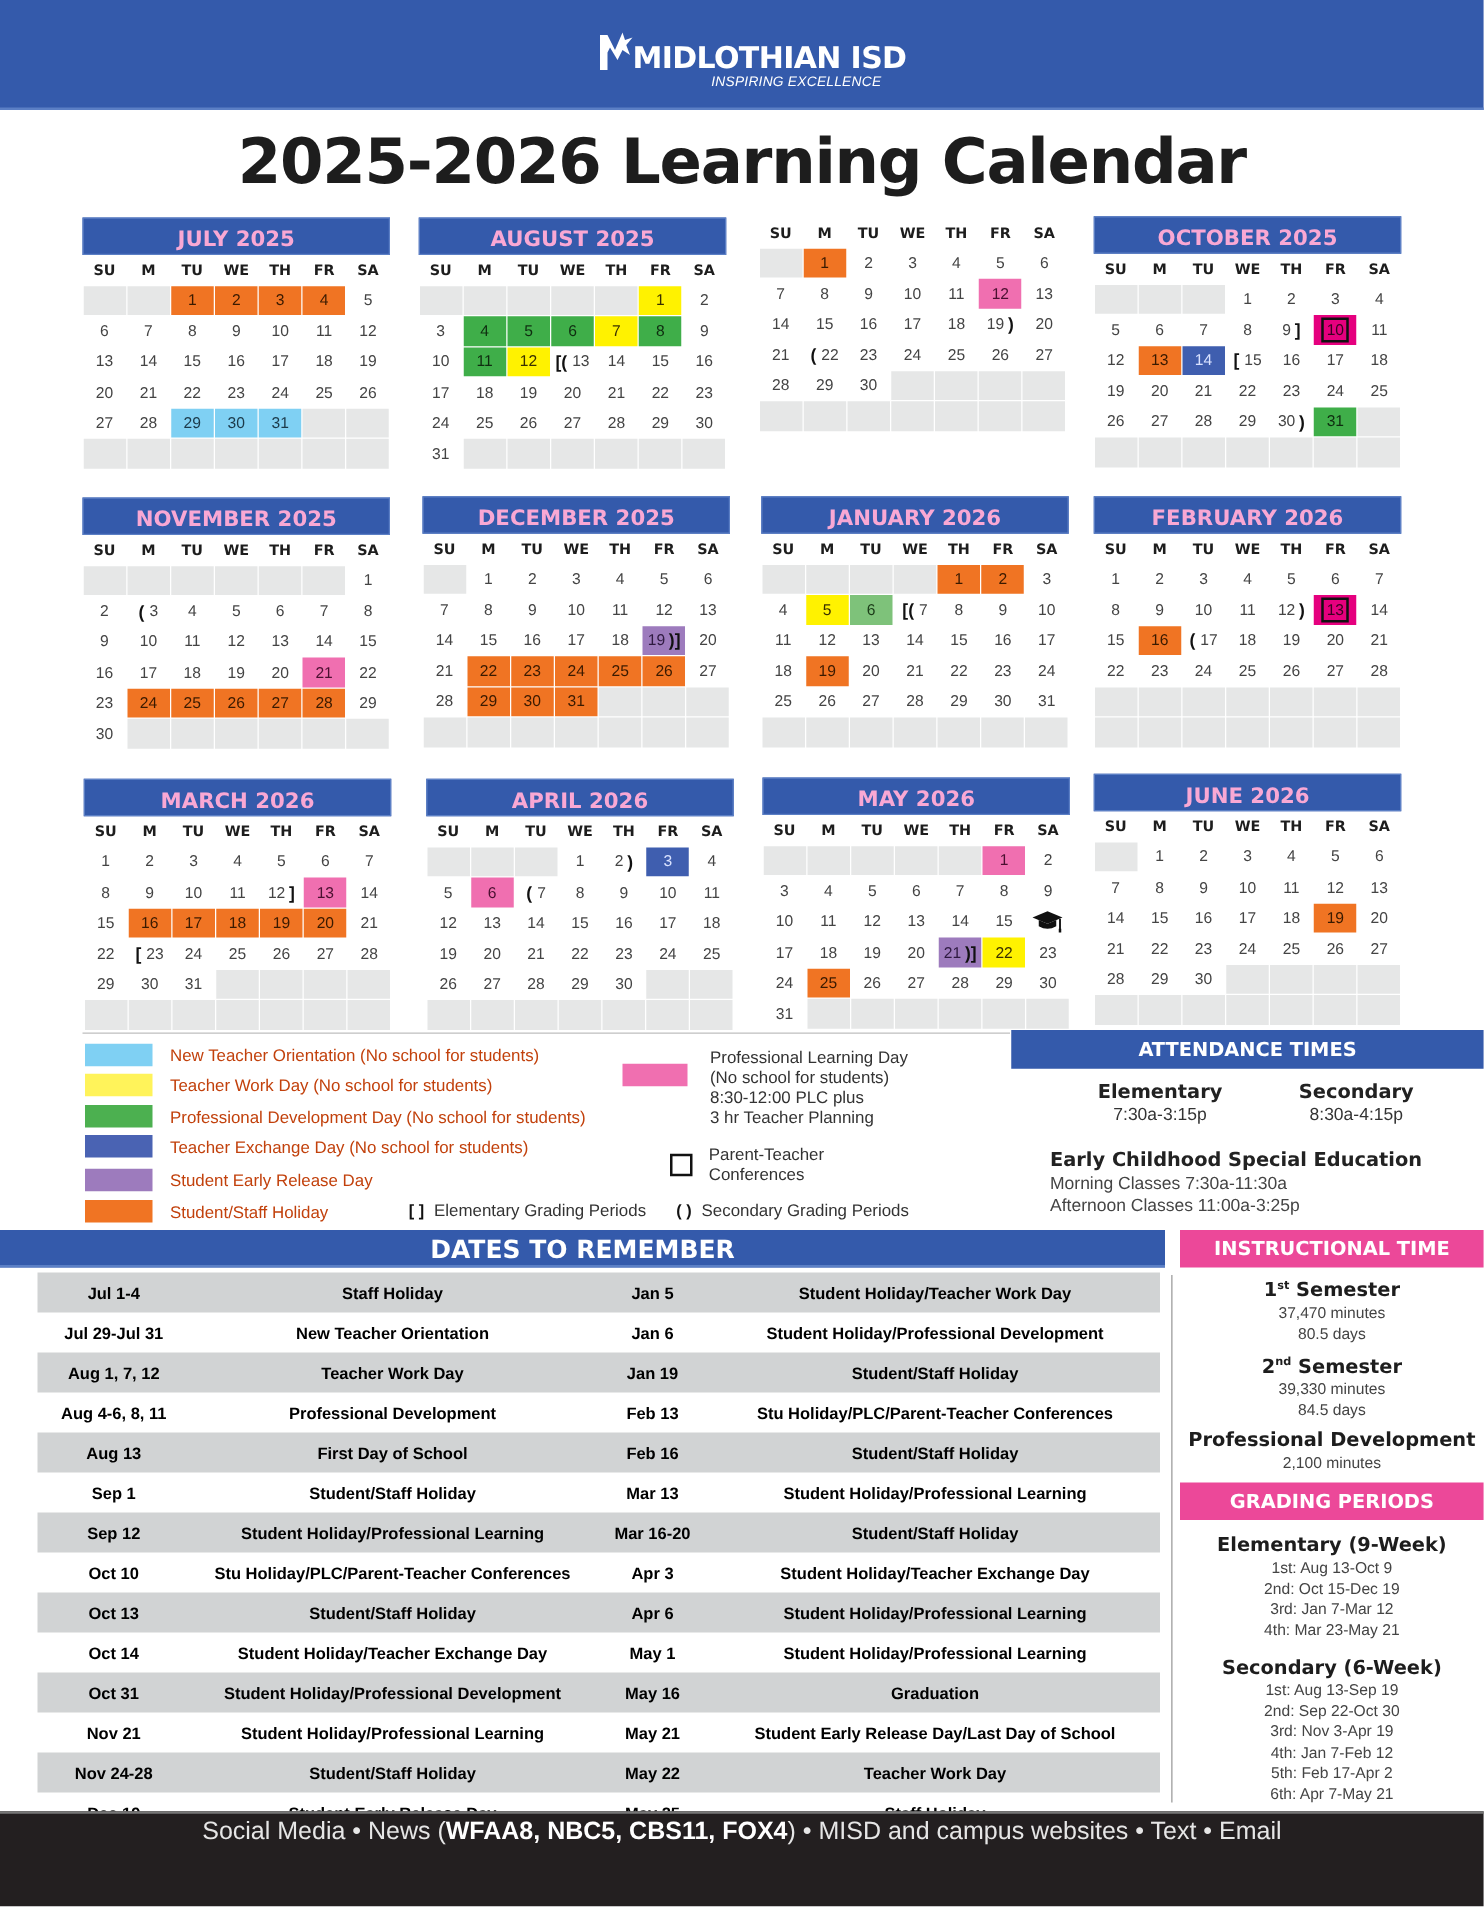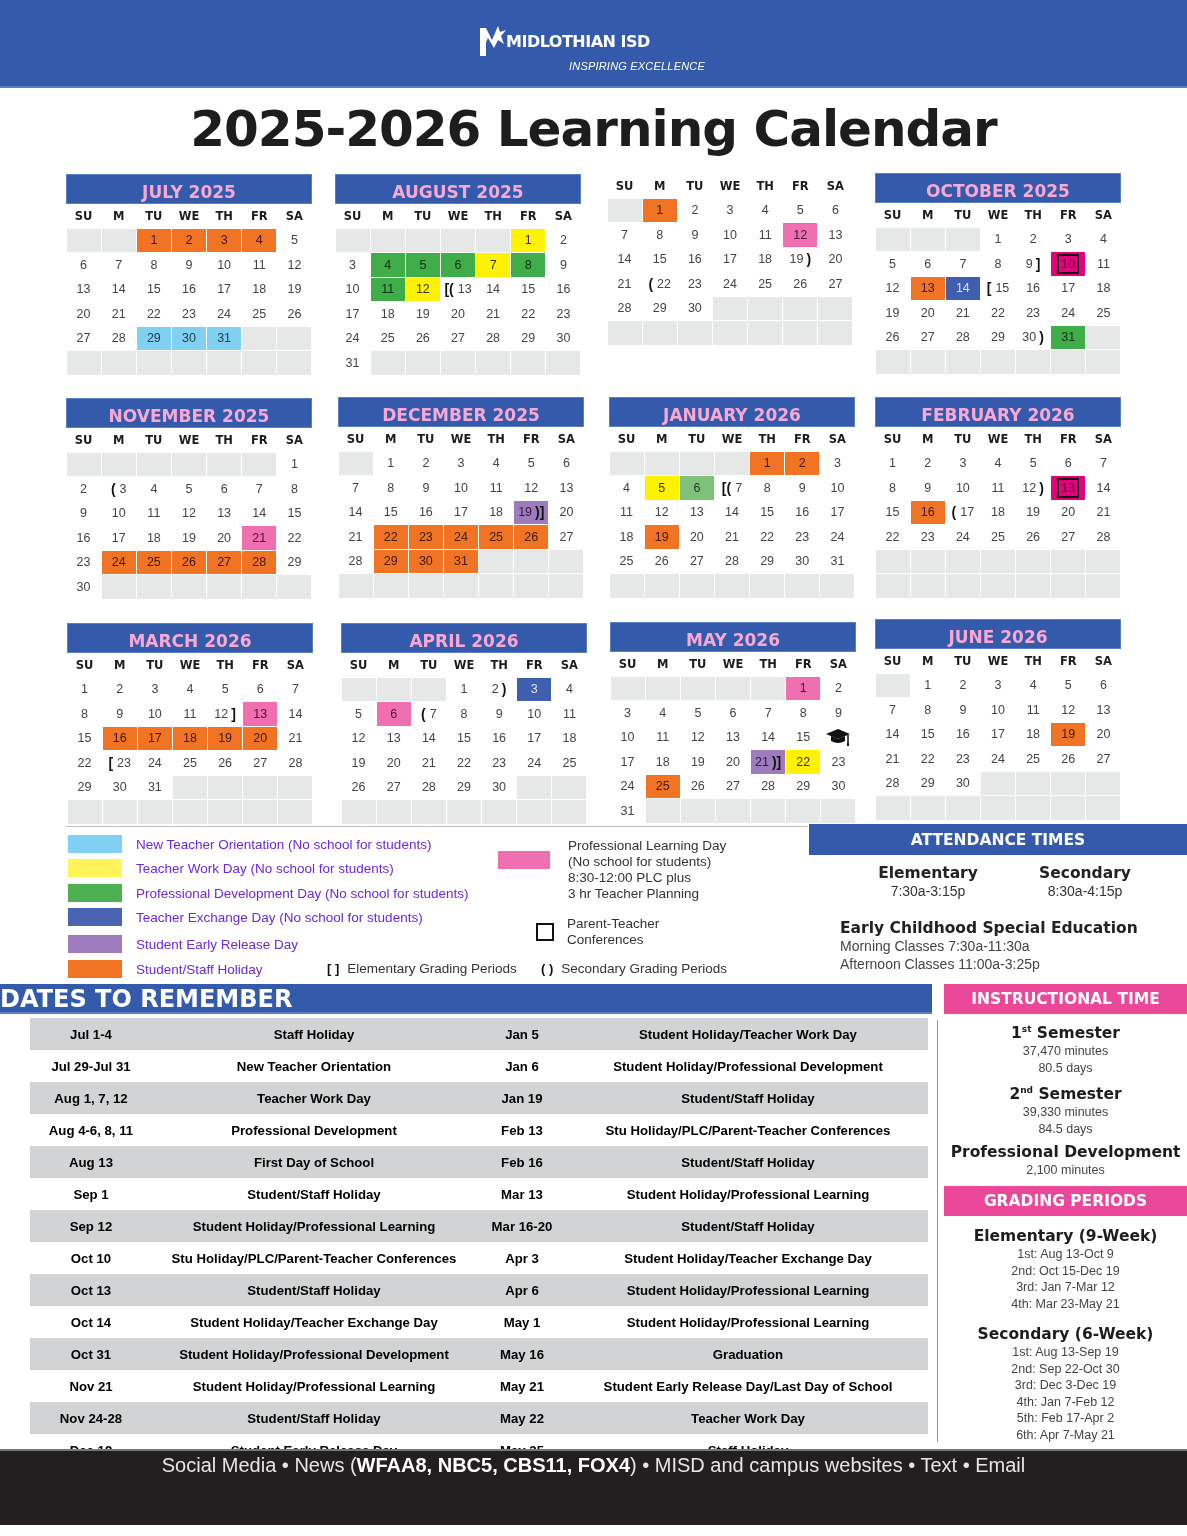--- a/index.html
+++ b/index.html
@@ -2,21 +2,21 @@
 <html><head>
 <meta charset="utf-8">
 <style>
   * { box-sizing: border-box; margin: 0; padding: 0; }
   html, body { width: 1187px; height: 1536px; background: #ffffff; overflow: hidden; }
   body { font-family: "Liberation Sans", "DejaVu Sans", sans-serif; color: #222; position: relative; }
 
   .header-band { position: absolute; left: 0; top: 0; width: 1187px; height: 88px; background: #345aab; border-bottom: 2px solid #5b7fc5; }
   .logo { position: absolute; left: 478px; top: 18px; width: 240px; height: 56px; color: #fff; }
   .logo-mark { position: absolute; left: 0; top: 0; width: 30px; height: 40px; }
-  .logo-name { position: absolute; left: 28px; top: 14px; font-family: "DejaVu Sans", sans-serif; font-weight: bold; font-size: 16px; letter-spacing: -0.5px; white-space: nowrap; }
+  .logo-name { position: absolute; left: 28px; top: 14px; font-family: "DejaVu Sans", sans-serif; font-weight: bold; font-size: 24px; letter-spacing: -0.5px; white-space: nowrap; }
   .logo-tag { position: absolute; left: 91px; top: 42px; font-size: 11px; font-style: italic; letter-spacing: 0.2px; white-space: nowrap; }
 
   .page-title { position: absolute; left: 0; top: 100px; width: 1187px; text-align: center; font-family: "DejaVu Sans", sans-serif; font-weight: bold; font-size: 50px; letter-spacing: -1px; color: #1d1d1d; }
 
   
   .month { position: absolute; width: 246px; }
   .month-head { height: 30px; background: #345aab; color: #f9a8d4; text-align: center; font-family: "DejaVu Sans", sans-serif; font-weight: bold; font-size: 17px; line-height: 34px; border: 1px solid #5b7fc5; }
   .dow-row { display: grid; grid-template-columns: repeat(7, 1fr); height: 24px; align-items: center; text-align: center; font-family: "DejaVu Sans", sans-serif; font-weight: bold; font-size: 11.5px; color: #1d1d1d; }
   .grid { display: grid; grid-template-columns: repeat(7, 1fr); grid-auto-rows: 24.5px; }
   .cell { position: relative; display: flex; align-items: center; justify-content: center; font-size: 12.5px; color: #444; margin: 0.5px; }
@@ -28,41 +28,41 @@
   .cell.c-blue { background: #3f5eaf; color: #d9e2ff; }
   .cell.c-lblue { background: #7fd0f3; color: #1c3a4a; }
   .cell.c-pink { background: #f06fb0; color: #4a1030; }
   .cell.c-magenta { background: #e5007e; color: #3a0020; }
   .cell.c-purple { background: #9d7bbd; color: #2e1a40; }
   .cell.box .num { border: 2px solid #111; padding: 0 2px; line-height: 16px; }
   .mark { font-weight: bold; color: #111; font-size: 14px; }
   .mark.before { margin-right: 4px; }
   .mark.after { margin-left: 3px; }
   .cap-icon { width: 26px; height: 20px; }
-  .legend-item { position: absolute; display: flex; align-items: center; font-size: 13.5px; color: #6d28d9; white-space: nowrap; }
+  .legend-item { position: absolute; display: flex; align-items: center; font-size: 13.5px; color: #c2410c; white-space: nowrap; }
   .swatch { width: 54px; height: 18px; margin-right: 14px; }
   .legend-top-rule { position: absolute; left: 66px; top: 826px; width: 742px; height: 1px; background: #bfbfbf; }
   .pl-text { position: absolute; left: 568px; top: 838px; font-size: 13.5px; line-height: 16px; color: #333; }
   .pl-swatch { position: absolute; left: 498px; top: 851px; width: 52px; height: 18px; background: #f06fb0; }
   .ptc-box { position: absolute; left: 536px; top: 923px; width: 18px; height: 18px; border: 2.5px solid #111; }
   .ptc-text { position: absolute; left: 567px; top: 916px; font-size: 13.5px; line-height: 16px; color: #333; }
   .gp-item { position: absolute; top: 961px; font-size: 13.5px; color: #333; white-space: nowrap; }
   .gp-item b { color: #111; margin-right: 8px; font-size: 13px; }
 
   
   .att-head { position: absolute; left: 809px; top: 824px; width: 378px; height: 31px; background: #345aab; color: #fff; text-align: center; font-family: "DejaVu Sans", sans-serif; font-weight: bold; font-size: 15.5px; line-height: 32px; }
   .att-col { position: absolute; text-align: center; }
   .att-col .h { font-family: "DejaVu Sans", sans-serif; font-weight: bold; font-size: 15.5px; color: #222; }
   .att-col .t { font-size: 14px; color: #333; margin-top: 1px; }
   .ecse { position: absolute; left: 840px; top: 919px; width: 316px; text-align: left; }
   .ecse .h { font-family: "DejaVu Sans", sans-serif; font-weight: bold; font-size: 15.5px; color: #222; }
   .ecse .t { font-size: 14px; color: #444; line-height: 18px; }
 
   
-  .dtr-head { position: absolute; left: 0; top: 984px; width: 932px; height: 30px; background: #345aab; color: #fff; font-family: "DejaVu Sans", sans-serif; font-weight: bold; font-size: 24px; line-height: 31px; border-bottom: 2px solid #5b7fc5; }
+  .dtr-head { position: absolute; left: 0; top: 984px; width: 932px; height: 30px; background: #345aab; color: #fff; text-align: center; font-family: "DejaVu Sans", sans-serif; font-weight: bold; font-size: 20px; line-height: 31px; border-bottom: 2px solid #5b7fc5; }
   .dtr-table { position: absolute; left: 30px; top: 1018px; width: 898px; }
   .dtr-row { display: grid; grid-template-columns: 122px 324px 92px 360px; height: 32px; align-items: center; text-align: center; font-weight: bold; font-size: 13.2px; color: #000000; }
   .dtr-row.alt { background: #d1d3d4; }
   .dtr-divider { position: absolute; left: 937px; top: 1020px; width: 1px; height: 422px; background: #999; }
 
   
   .side-head { position: absolute; left: 944px; width: 243px; height: 30px; background: #ec4899; color: #fff; text-align: center; font-family: "DejaVu Sans", sans-serif; font-weight: bold; font-size: 15.5px; line-height: 31px; }
   .side-block { position: absolute; left: 944px; width: 243px; text-align: center; }
   .side-block .h { font-family: "DejaVu Sans", sans-serif; font-weight: bold; font-size: 15.5px; color: #1d1d1d; line-height: 19px; }
   .side-block .h sup { font-size: 9px; }
@@ -1694,21 +1694,21 @@
   <div class="h">Elementary (9-Week)</div>
 <div class="t">1st: Aug 13-Oct 9</div>
     <div class="t">2nd: Oct 15-Dec 19</div>
     <div class="t">3rd: Jan 7-Mar 12</div>
     <div class="t">4th: Mar 23-May 21</div>
   </div>
 <div class="side-block" id="gp-sec" style="top:1325px;">
   <div class="h">Secondary (6-Week)</div>
 <div class="t">1st: Aug 13-Sep 19</div>
     <div class="t">2nd: Sep 22-Oct 30</div>
-    <div class="t">3rd: Dec 3-Dec 19</div>
+    <div class="t">3rd: Nov 3-Apr 19</div>
     <div class="t">4th: Jan 7-Feb 12</div>
     <div class="t">5th: Feb 17-Apr 2</div>
     <div class="t">6th: Apr 7-May 21</div>
   </div>
 
 <div class="footer">
   <div class="line2"><span>Social Media • News (</span><b>WFAA8, NBC5, CBS11, FOX4</b><span>) • MISD and campus websites • Text • Email</span></div>
 </div>
 
 </body></html>

